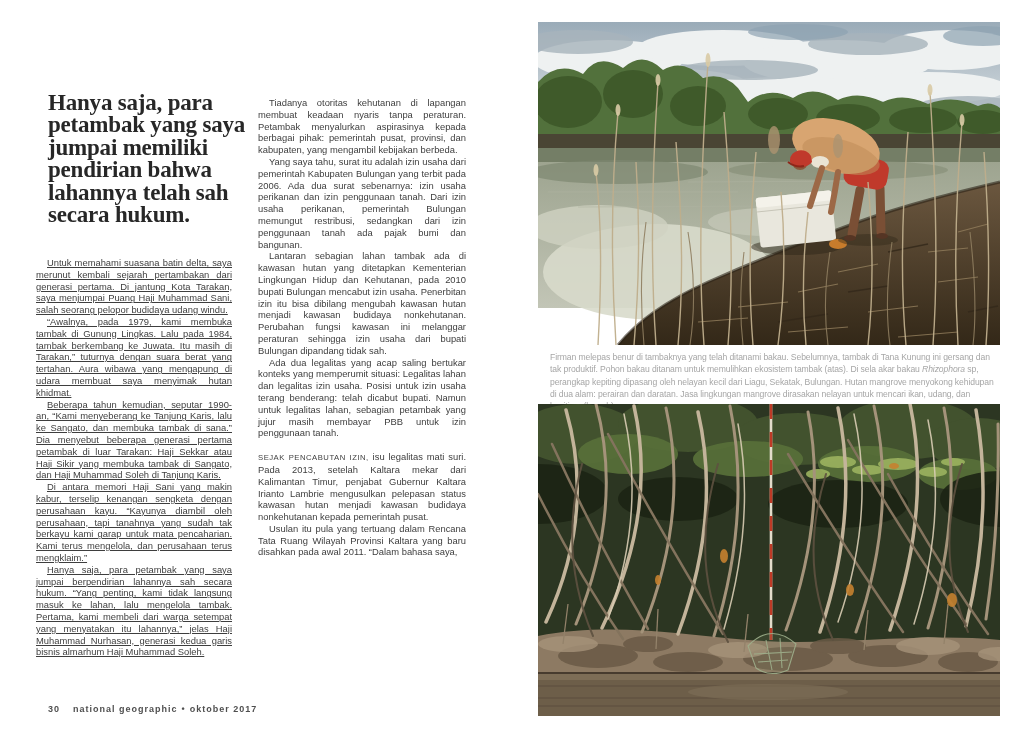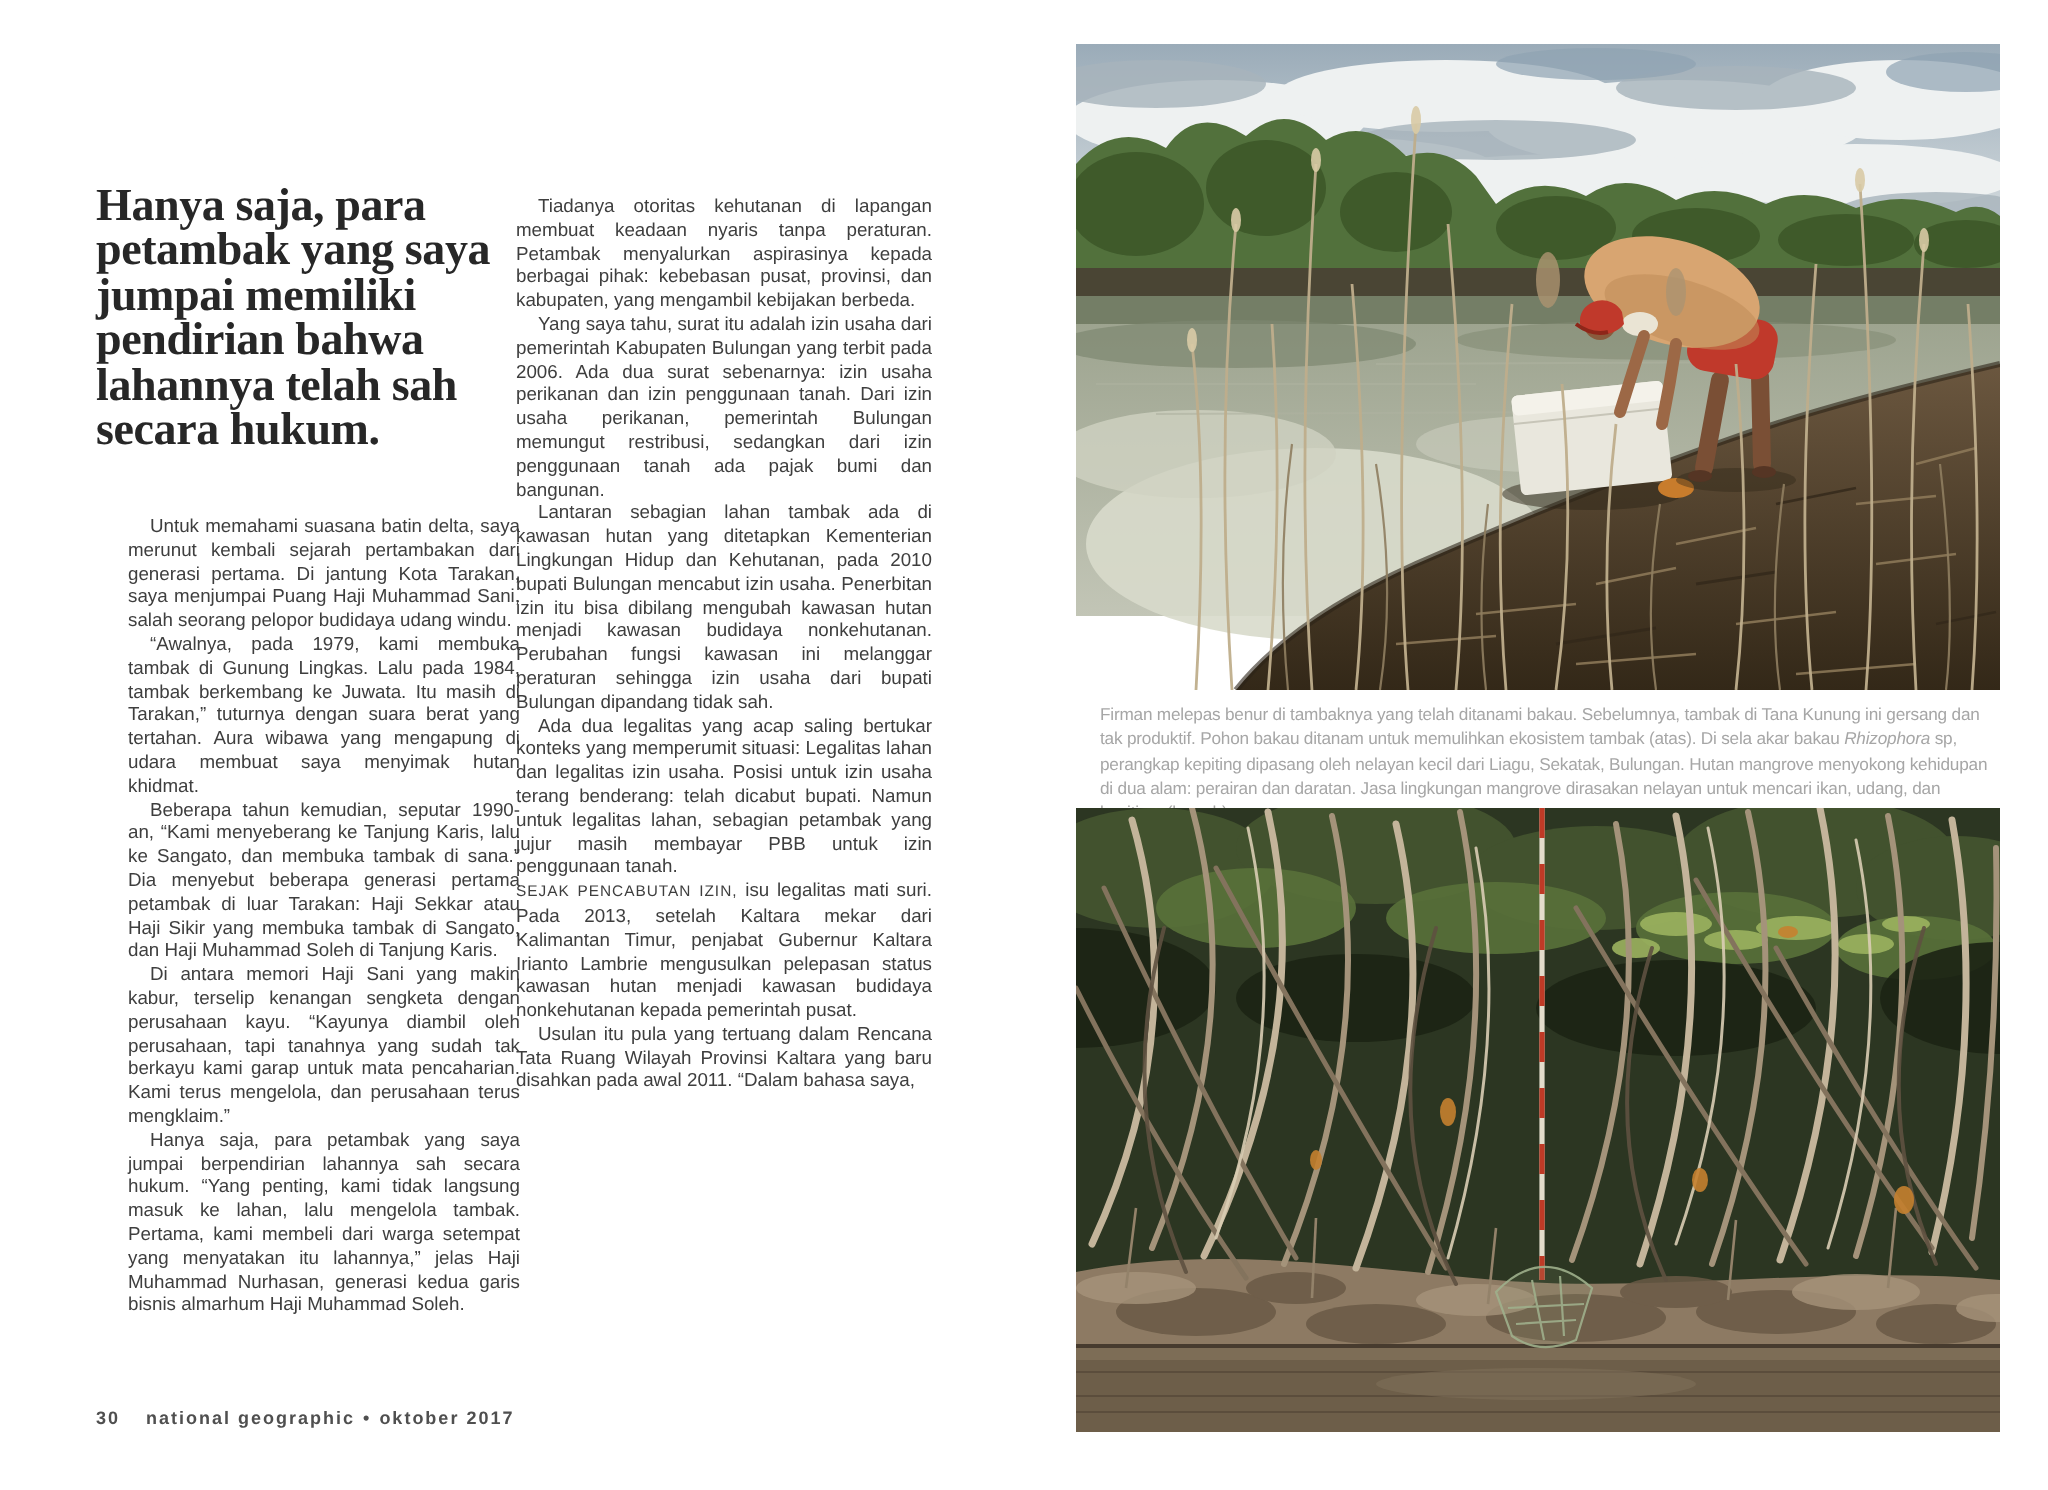--- a/index.html
+++ b/index.html
@@ -13,22 +13,22 @@
     position:absolute;left:48px;top:92px;width:202px;margin:0;
     font-family:"Liberation Serif", serif;font-weight:bold;
     font-size:23px;line-height:22.4px;letter-spacing:-0.2px;color:#272727;
   }
   .col{
     position:absolute;font-size:9.4px;line-height:11.8px;color:#3e3e3e;
     text-align:justify;
   }
   .col p{margin:0;text-indent:11px;}
   .col p.no-indent{text-indent:0;}
-  .col p.section-gap{}
-  .col1{left:64px;top:257px;width:196px;}
+  .col p.section-gap{margin-top:12px;}
+  .col1{left:36px;top:257px;width:196px;text-decoration:underline;}
   .col2{left:258px;top:97px;width:208px;}
   .sc{font-size:7.7px;letter-spacing:0.5px;}
   .folio{
     position:absolute;left:48px;top:704px;margin:0;
     font-size:9px;font-weight:bold;letter-spacing:1px;color:#4f4f4f;
   }
   .folio .num{margin-right:13px;}
   .folio .dot{margin:0 4px;}
   
   .photo{position:absolute;left:538px;width:462px;margin:0;}
@@ -52,21 +52,21 @@
 
     <div class="col col1">
       <p>Untuk memahami suasana batin delta, saya merunut kembali sejarah pertambakan dari generasi pertama. Di jantung Kota Tarakan, saya menjumpai Puang Haji Muhammad Sani, salah seorang pelopor budidaya udang windu.</p>
       <p>“Awalnya, pada 1979, kami membuka tambak di Gunung Lingkas. Lalu pada 1984, tambak berkembang ke Juwata. Itu masih di Tarakan,” tuturnya dengan suara berat yang tertahan. Aura wibawa yang mengapung di udara membuat saya menyimak hutan khidmat.</p>
       <p>Beberapa tahun kemudian, seputar 1990-an, “Kami menyeberang ke Tanjung Karis, lalu ke Sangato, dan membuka tambak di sana.” Dia menyebut beberapa generasi pertama petambak di luar Tarakan: Haji Sekkar atau Haji Sikir yang membuka tambak di Sangato, dan Haji Muhammad Soleh di Tanjung Karis.</p>
       <p>Di antara memori Haji Sani yang makin kabur, terselip kenangan sengketa dengan perusahaan kayu. “Kayunya diambil oleh perusahaan, tapi tanahnya yang sudah tak berkayu kami garap untuk mata pencaharian. Kami terus mengelola, dan perusahaan terus mengklaim.”</p>
       <p>Hanya saja, para petambak yang saya jumpai berpendirian lahannya sah secara hukum. “Yang penting, kami tidak langsung masuk ke lahan, lalu mengelola tambak. Pertama, kami membeli dari warga setempat yang menyatakan itu lahannya,” jelas Haji Muhammad Nurhasan, generasi kedua garis bisnis almarhum Haji Muhammad Soleh.</p>
     </div>
 
     <div class="col col2">
-      <p>Tiadanya otoritas kehutanan di lapangan membuat keadaan nyaris tanpa peraturan. Petambak menyalurkan aspirasinya kepada berbagai pihak: kebebasan pusat, provinsi, dan kabupaten, yang mengambil kebijakan berbeda.</p>
+      <p>Tiadanya otoritas kehutanan di lapangan membuat keadaan nyaris tanpa peraturan. Petambak menyalurkan aspirasinya kepada berbagai pihak: pemerintah pusat, provinsi, dan kabupaten, yang mengambil kebijakan berbeda.</p>
       <p>Yang saya tahu, surat itu adalah izin usaha dari pemerintah Kabupaten Bulungan yang terbit pada 2006. Ada dua surat sebenarnya: izin usaha perikanan dan izin penggunaan tanah. Dari izin usaha perikanan, pemerintah Bulungan memungut restribusi, sedangkan dari izin penggunaan tanah ada pajak bumi dan bangunan.</p>
       <p>Lantaran sebagian lahan tambak ada di kawasan hutan yang ditetapkan Kementerian Lingkungan Hidup dan Kehutanan, pada 2010 bupati Bulungan mencabut izin usaha. Penerbitan izin itu bisa dibilang mengubah kawasan hutan menjadi kawasan budidaya nonkehutanan. Perubahan fungsi kawasan ini melanggar peraturan sehingga izin usaha dari bupati Bulungan dipandang tidak sah.</p>
       <p>Ada dua legalitas yang acap saling bertukar konteks yang memperumit situasi: Legalitas lahan dan legalitas izin usaha. Posisi untuk izin usaha terang benderang: telah dicabut bupati. Namun untuk legalitas lahan, sebagian petambak yang jujur masih membayar PBB untuk izin penggunaan tanah.</p>
       <p class="no-indent section-gap"><span class="sc">SEJAK PENCABUTAN IZIN,</span><span> isu legalitas mati suri. Pada 2013, setelah Kaltara mekar dari Kalimantan Timur, penjabat Gubernur Kaltara Irianto Lambrie mengusulkan pelepasan status kawasan hutan menjadi kawasan budidaya nonkehutanan kepada pemerintah pusat.</span></p>
       <p>Usulan itu pula yang tertuang dalam Rencana Tata Ruang Wilayah Provinsi Kaltara yang baru disahkan pada awal 2011. “Dalam bahasa saya,</p>
     </div>
 
     <p class="folio"><span class="num">30</span><span>national geographic</span><span class="dot">•</span><span>oktober 2017</span></p>
   </section>
 

